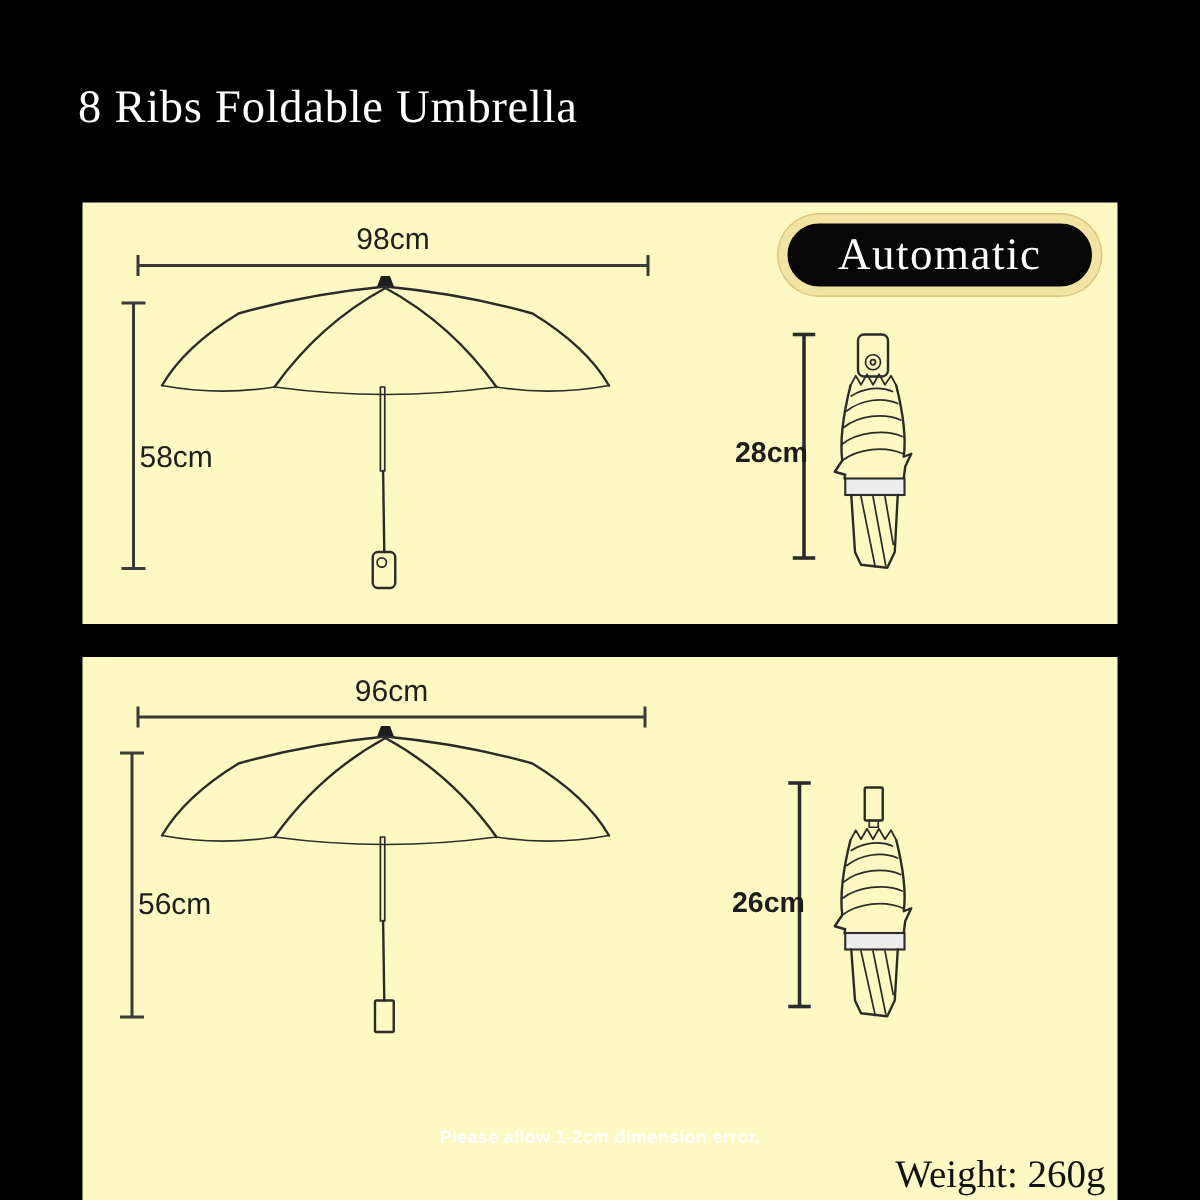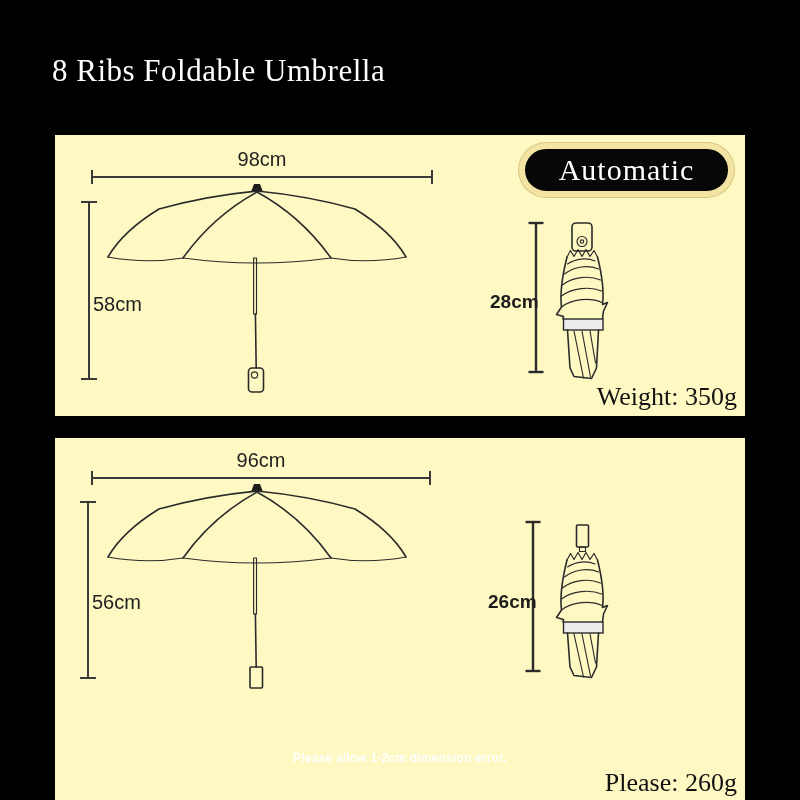--- a/index.html
+++ b/index.html
@@ -131,21 +131,20 @@
       <rect class="band" x="508.5" y="184" width="39.5" height="11"></rect>
       <path class="art" d="M512.5,195 L515,233 L519,241.5 L536.5,243.5 L541.5,233 L543.5,195"></path>
       <path class="art thin" d="M519,196 L528.5,243"></path>
       <path class="art thin" d="M527,196 L535.5,242"></path>
       <path class="art thin" d="M535,196 L540.5,228"></path>
     </g>
   </svg>
   <div class="badge">
     <span>Automatic</span>
   </div>
-  <div class="weight">Weight: 350g</div>
 </section>
 
 <section class="panel" id="panel-manual">
   <svg viewBox="0 0 690 281">
 
     <g>
       <line class="dim" x1="37" y1="40" x2="375" y2="40"></line>
       <line class="dim" x1="37" y1="33" x2="37" y2="47"></line>
       <line class="dim" x1="375" y1="33" x2="375" y2="47"></line>
       <text class="lbl" x="206" y="29" text-anchor="middle">96cm</text>
@@ -194,16 +193,16 @@
       <path class="art thin" d="M507.5,150 C517.5,142 534,140 545.5,145"></path>
       <path class="art thin" d="M506.5,161 C517,153 535,151 546.5,156"></path>
       <path class="art thin" d="M506.5,172 C517,164 535,162 547,167.5"></path>
       <rect class="band" x="508.5" y="184" width="39.5" height="11"></rect>
       <path class="art" d="M512.5,195 L515,229 L519,237.5 L536.5,239.5 L541.5,229 L543.5,195"></path>
       <path class="art thin" d="M519,196 L528.5,239"></path>
       <path class="art thin" d="M527,196 L535.5,238"></path>
       <path class="art thin" d="M535,196 L540.5,225"></path>
     </g>
   </svg>
-  <div class="weight">Please: 260g</div>
+  <div class="weight">Weight: 260g</div>
 </section>
 
 <div class="footnote">Please allow 1-2cm dimension error.</div>
 
 </body></html>

